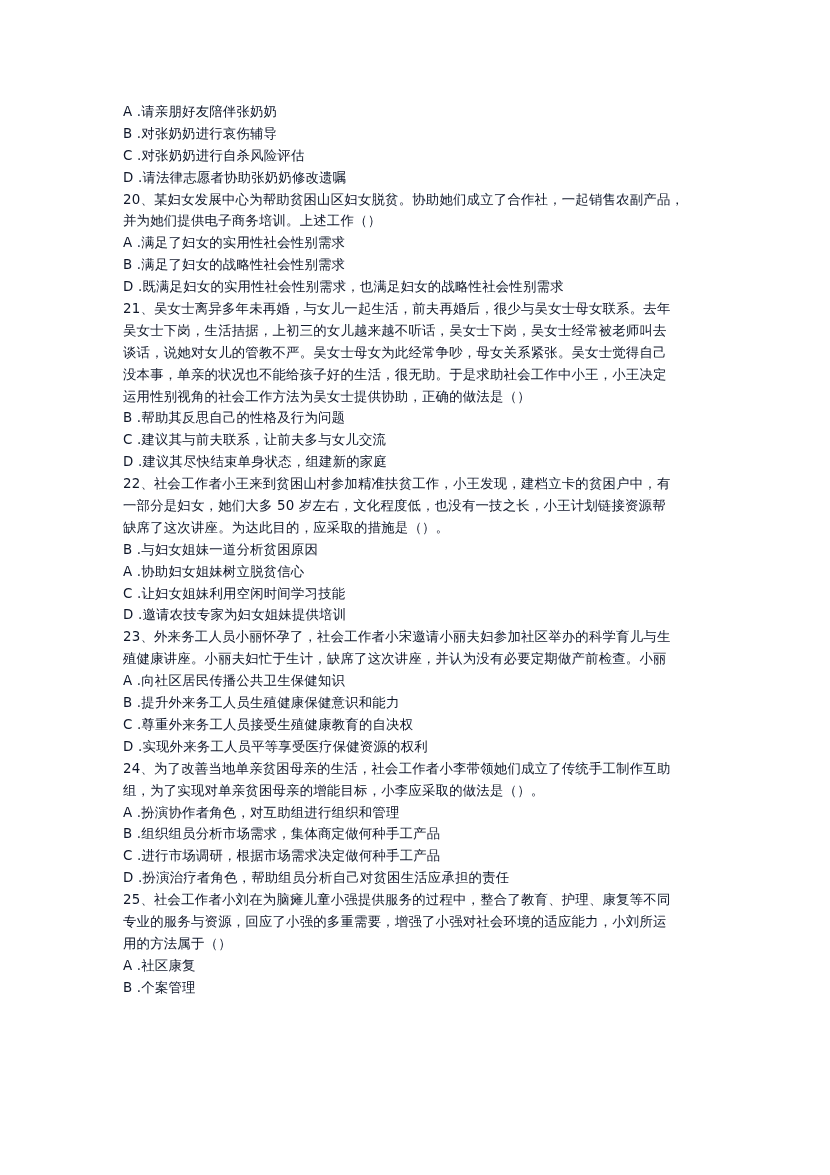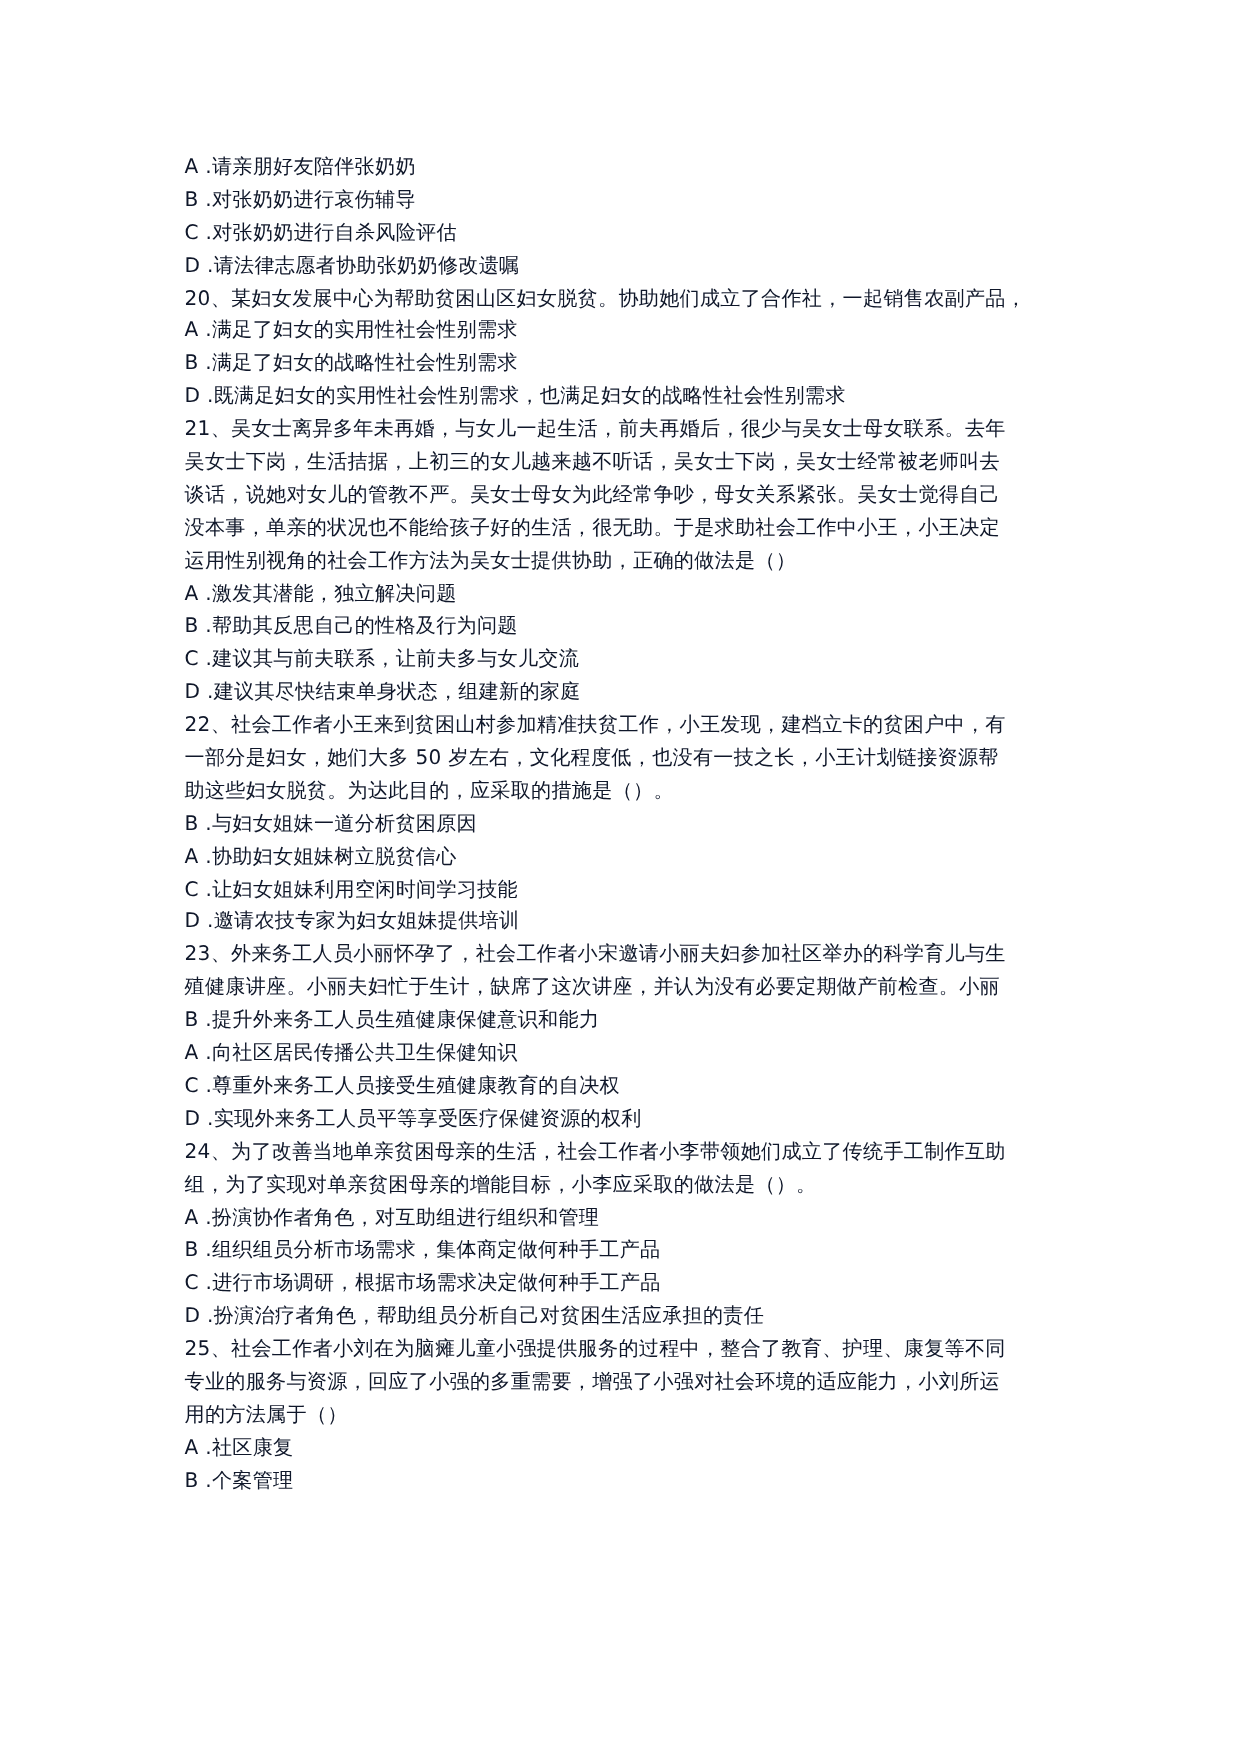--- a/index.html
+++ b/index.html
@@ -19,43 +19,43 @@
 </style>
 </head>
 <body>
 
 <div class="page" id="page">
     <div class="line">A .请亲朋好友陪伴张奶奶</div>
     <div class="line">B .对张奶奶进行哀伤辅导</div>
     <div class="line">C .对张奶奶进行自杀风险评估</div>
     <div class="line">D .请法律志愿者协助张奶奶修改遗嘱</div>
     <div class="line">20、某妇女发展中心为帮助贫困山区妇女脱贫。协助她们成立了合作社，一起销售农副产品，</div>
+    <div class="line">并为她们提供电子商务培训。上述工作（）</div>
     <div class="line">A .满足了妇女的实用性社会性别需求</div>
     <div class="line">B .满足了妇女的战略性社会性别需求</div>
     <div class="line">D .既满足妇女的实用性社会性别需求，也满足妇女的战略性社会性别需求</div>
     <div class="line">21、吴女士离异多年未再婚，与女儿一起生活，前夫再婚后，很少与吴女士母女联系。去年</div>
     <div class="line">吴女士下岗，生活拮据，上初三的女儿越来越不听话，吴女士下岗，吴女士经常被老师叫去</div>
     <div class="line">谈话，说她对女儿的管教不严。吴女士母女为此经常争吵，母女关系紧张。吴女士觉得自己</div>
     <div class="line">没本事，单亲的状况也不能给孩子好的生活，很无助。于是求助社会工作中小王，小王决定</div>
     <div class="line">运用性别视角的社会工作方法为吴女士提供协助，正确的做法是（）</div>
-    <div class="line">A .激发其潜能，独立解决问题</div>
     <div class="line">B .帮助其反思自己的性格及行为问题</div>
     <div class="line">C .建议其与前夫联系，让前夫多与女儿交流</div>
     <div class="line">D .建议其尽快结束单身状态，组建新的家庭</div>
     <div class="line">22、社会工作者小王来到贫困山村参加精准扶贫工作，小王发现，建档立卡的贫困户中，有</div>
     <div class="line">一部分是妇女，她们大多 50 岁左右，文化程度低，也没有一技之长，小王计划链接资源帮</div>
-    <div class="line">助这些妇女脱贫。为达此目的，应采取的措施是（）。</div>
+    <div class="line">缺席了这次讲座。为达此目的，应采取的措施是（）。</div>
     <div class="line">B .与妇女姐妹一道分析贫困原因</div>
     <div class="line">A .协助妇女姐妹树立脱贫信心</div>
     <div class="line">C .让妇女姐妹利用空闲时间学习技能</div>
     <div class="line">D .邀请农技专家为妇女姐妹提供培训</div>
     <div class="line">23、外来务工人员小丽怀孕了，社会工作者小宋邀请小丽夫妇参加社区举办的科学育儿与生</div>
     <div class="line">殖健康讲座。小丽夫妇忙于生计，缺席了这次讲座，并认为没有必要定期做产前检查。小丽</div>
+    <div class="line">A .向社区居民传播公共卫生保健知识</div>
     <div class="line">B .提升外来务工人员生殖健康保健意识和能力</div>
-    <div class="line">A .向社区居民传播公共卫生保健知识</div>
     <div class="line">C .尊重外来务工人员接受生殖健康教育的自决权</div>
     <div class="line">D .实现外来务工人员平等享受医疗保健资源的权利</div>
     <div class="line">24、为了改善当地单亲贫困母亲的生活，社会工作者小李带领她们成立了传统手工制作互助</div>
     <div class="line">组，为了实现对单亲贫困母亲的增能目标，小李应采取的做法是（）。</div>
     <div class="line">A .扮演协作者角色，对互助组进行组织和管理</div>
     <div class="line">B .组织组员分析市场需求，集体商定做何种手工产品</div>
     <div class="line">C .进行市场调研，根据市场需求决定做何种手工产品</div>
     <div class="line">D .扮演治疗者角色，帮助组员分析自己对贫困生活应承担的责任</div>
     <div class="line">25、社会工作者小刘在为脑瘫儿童小强提供服务的过程中，整合了教育、护理、康复等不同</div>
     <div class="line">专业的服务与资源，回应了小强的多重需要，增强了小强对社会环境的适应能力，小刘所运</div>

